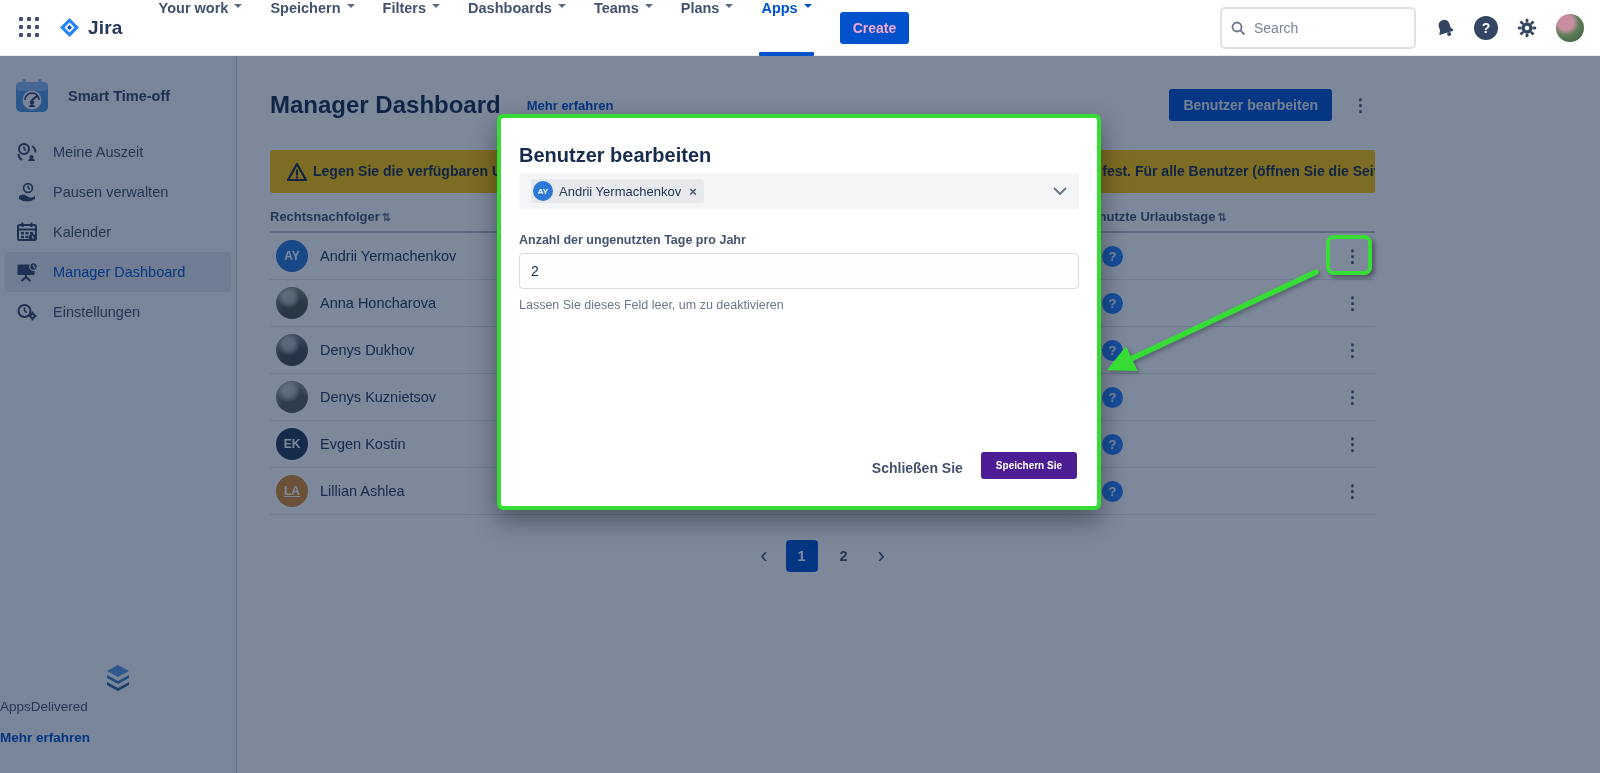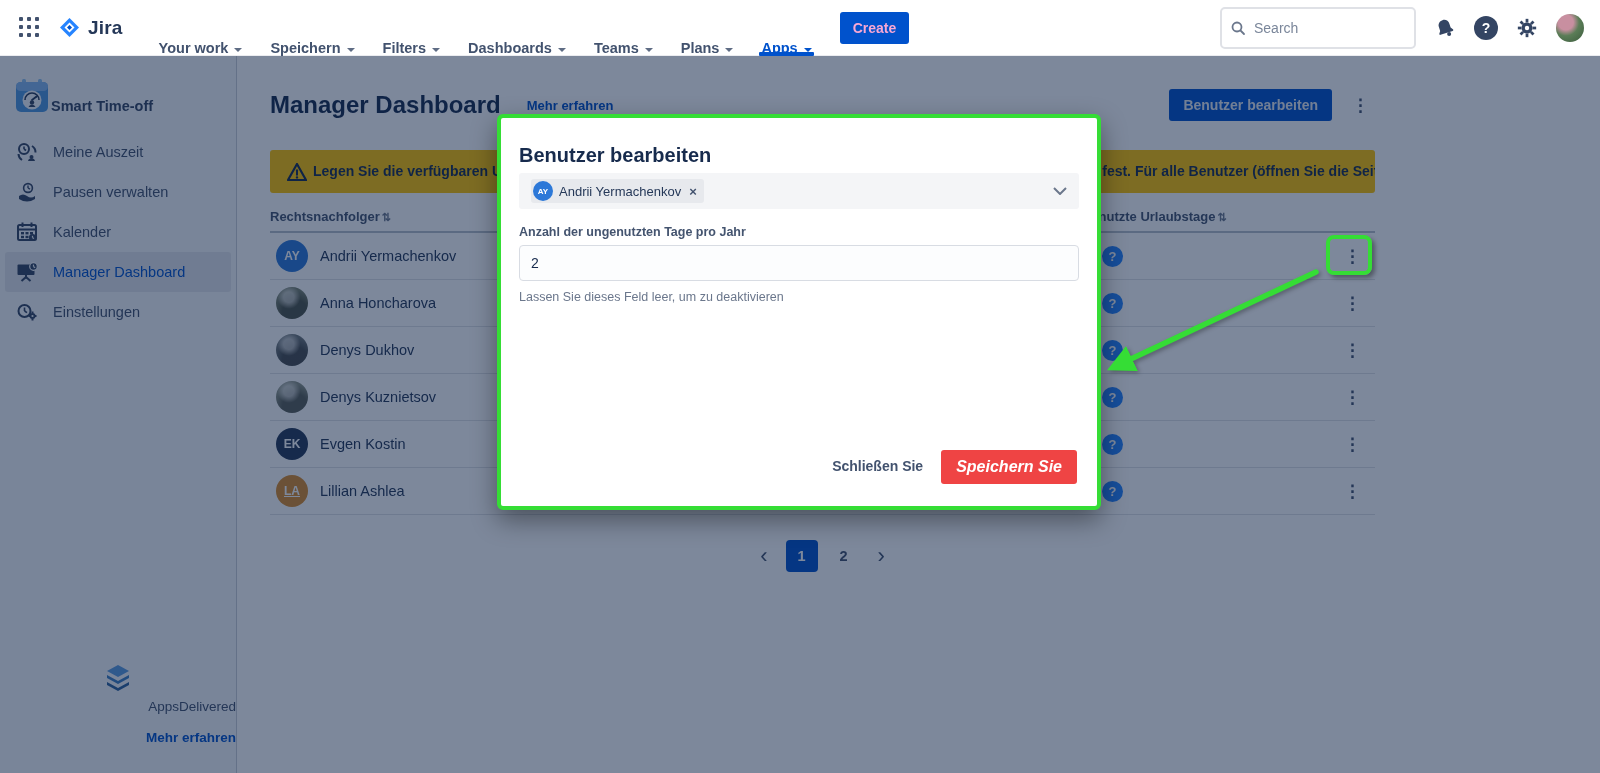--- a/index.html
+++ b/index.html
@@ -10,21 +10,21 @@
   
   .topnav { position:absolute; left:0; top:0; width:1600px; height:56px; background:#fff;
             display:flex; align-items:center; border-bottom:1px solid #EBECF0; z-index:5; }
   .appgrid { width:24px; height:24px; margin-left:18px; display:grid;
              grid-template-columns:repeat(3,6px); grid-template-rows:repeat(3,6px); gap:2px;
              align-content:center; justify-content:center; cursor:pointer; }
   .appgrid span { width:4px; height:4px; background:#42526E; border-radius:1px; }
   .logo { display:flex; align-items:center; gap:6px; margin-left:16px; cursor:pointer; }
   .logo-text { font-size:19px; font-weight:700; color:#253858; letter-spacing:.2px; }
   .navitems { display:flex; align-items:center; margin-left:26px; gap:8px; height:56px; }
-  .navitem { position:relative; display:flex; align-items:flex-end; gap:6px; padding:0 10px;
+  .navitem { position:relative; display:flex; align-items:flex-start; gap:6px; padding:0 10px;
              height:56px; font-size:14.5px; font-weight:600; color:#42526E; cursor:pointer; }
   .caret { width:0; height:0; border:4px solid transparent; border-top-color:#5E6C84; margin-top:4px; }
   .navitem.active { color:#0052CC; }
   .navitem.active .caret { border-top-color:#0052CC; }
   .navitem.active::after { content:""; position:absolute; left:8px; right:8px; bottom:0;
                            height:4px; background:#0052CC; border-radius:1px; }
   .create-btn { margin-left:10px; height:32px; padding:0 13px; background:#0052CC; color:#f9a8d4;
                 font-size:14px; font-weight:600; border:none; border-radius:3px; cursor:pointer; }
   .nav-right { position:absolute; right:16px; top:0; height:56px; display:flex; align-items:center; gap:18px; }
   .searchbox { width:196px; height:42px; border:2px solid #DFE1E6; border-radius:5px;
@@ -33,28 +33,28 @@
                      font-family:"Liberation Sans", sans-serif; }
   .searchbox input::placeholder { color:#7A869A; }
   .help-circle { width:24px; height:24px; border-radius:50%; background:#344563; color:#fff;
                  font-size:14px; font-weight:700; display:flex; align-items:center; justify-content:center; cursor:pointer; }
   .nav-avatar { width:28px; height:28px; border-radius:50%; cursor:pointer;
      background:radial-gradient(circle at 35% 30%, #c88fa0 0 28%, #5b7d57 50%, #3a5a3c 100%); }
 
   
   .sidebar { position:absolute; left:0; top:56px; width:237px; height:717px; background:#F7F8FA;
              border-right:1px solid #C9CED6; }
-  .sb-head { display:flex; align-items:flex-end; gap:1px; padding:22px 0 18px 14px; }
+  .sb-head { display:flex; align-items:center; gap:18px; padding:22px 0 18px 14px; }
   .sb-head-label { font-size:14.5px; font-weight:700; color:#344563; }
   .sb-item { display:flex; align-items:center; gap:14px; height:40px; margin:0 5px; padding-left:10px;
              border-radius:3px; cursor:pointer; }
   .sb-item .sb-label { font-size:14.5px; color:#42526E; }
   .sb-item.active { background:#E4E6EB; }
   .sb-item.active .sb-label { color:#0052CC; }
-  .sb-foot { position:absolute; left:0; bottom:28px; width:100%; text-align:right; }
+  .sb-foot { position:absolute; left:0; bottom:28px; width:100%; text-align:left; }
   .sb-brand { font-size:13.5px; color:#42526E; margin-top:8px; }
   .sb-link { font-size:13.5px; font-weight:700; color:#0052CC; margin-top:16px; cursor:pointer; }
 
   
   .main { position:absolute; left:237px; top:56px; width:1363px; height:717px; background:#fff; }
   .content { position:relative; margin-left:33px; width:1105px; }
   .page-head { display:flex; align-items:center; margin-top:32px; height:34px; }
   .page-title { font-size:24px; font-weight:700; color:#172B4D; }
   .learn-link { font-size:13px; font-weight:700; color:#0052CC; margin-left:26px; cursor:pointer; }
   .edit-users-btn { margin-left:auto; height:32px; padding:0 14px; background:#0052CC; color:#E8ECF2;
@@ -106,30 +106,30 @@
   .req { color:#E34935; margin-left:1px; }
   .select { margin-top:6px; height:36px; background:#F4F5F7; border-radius:3px;
             display:flex; align-items:center; padding:0 12px; cursor:pointer; }
   .chip { display:flex; align-items:center; gap:6px; background:#E7E9ED; border-radius:3px;
           padding:2px 7px 2px 2px; }
   .chip-avatar { width:20px; height:20px; border-radius:50%; background:#2C78D8; color:#fff;
                  font-size:8px; font-weight:700; display:flex; align-items:center; justify-content:center; }
   .chip-name { font-size:13px; color:#253858; }
   .chip-x { font-size:13px; font-weight:700; color:#42526E; cursor:pointer; margin-left:2px; }
   .select-chev { margin-left:auto; }
-  .num-label { margin-top:16px; font-size:12.5px; font-weight:600; color:#44546F; }
+  .num-label { margin-top:24px; font-size:12.5px; font-weight:600; color:#44546F; }
   .num-input { margin-top:6px; width:100%; height:36px; border:1px solid #D8DCE3; border-radius:4px;
                font-size:14px; color:#172B4D; padding:0 11px; outline:none; background:#FCFDFE;
                font-family:"Liberation Sans", sans-serif; }
   .helper { margin-top:9px; font-size:12.5px; color:#6B778C; }
   .modal-actions { position:absolute; right:20px; bottom:22px; display:flex; align-items:flex-start; gap:6px; }
   .btn-subtle { background:none; border:none; font-size:14px; font-weight:700; color:#42526E;
                 padding:8px 12px; cursor:pointer; font-family:"Liberation Sans", sans-serif; }
-  .btn-primary { background:#ef4444; border:none; border-radius:3px; color:#fff; font-size:16px;
-                 font-weight:700; padding:8px 15px; cursor:pointer; font-family:"Liberation Sans", sans-serif;font-style:italic; }
+  .btn-primary { background:#4c1d95; border:none; border-radius:3px; color:#fff; font-size:10px;
+                 font-weight:700; padding:8px 15px; cursor:pointer; font-family:"Liberation Sans", sans-serif; }
 
   .green-box { position:absolute; left:1326px; top:235px; width:46px; height:40px; z-index:30;
                border:4px solid #35DD35; border-radius:8px;
                box-shadow:3px 3px 4px rgba(0,0,0,.35); }
   .green-arrow { position:absolute; left:1080px; top:258px; z-index:30;
                  filter:drop-shadow(2px 2px 2px rgba(0,0,0,.3)); }
   svg { display:block; }
 </style>
 </head>
 <body>

